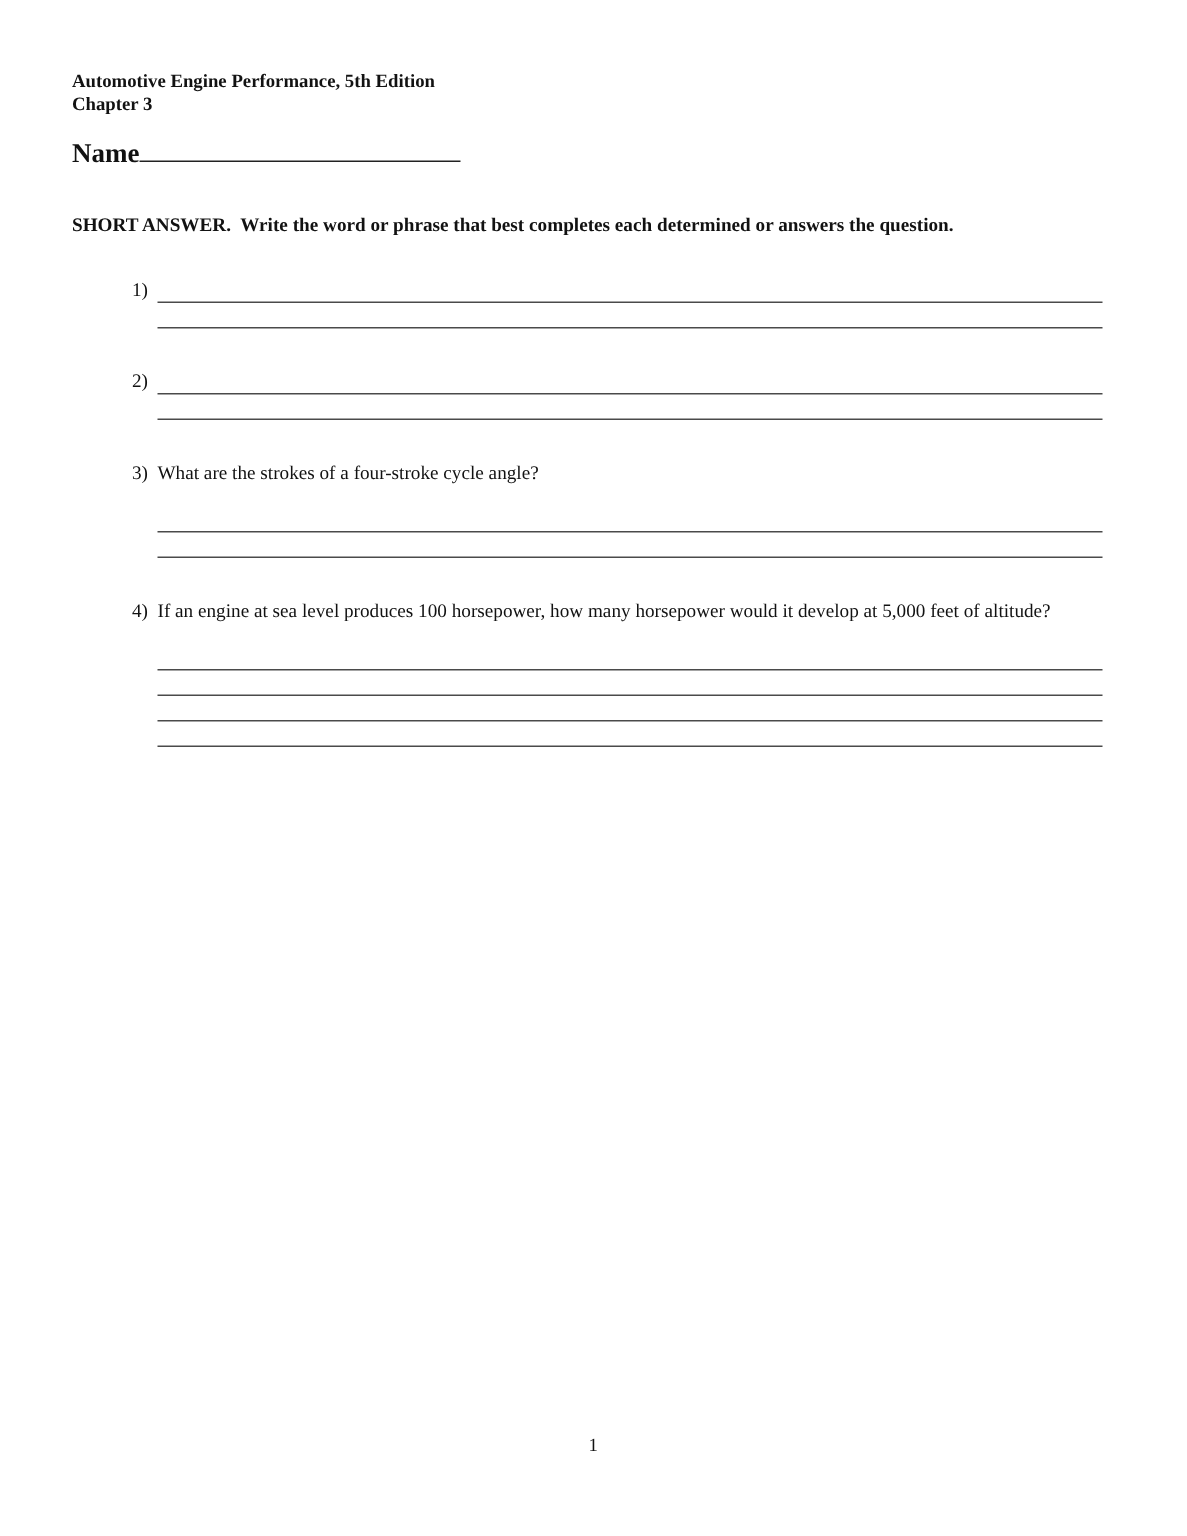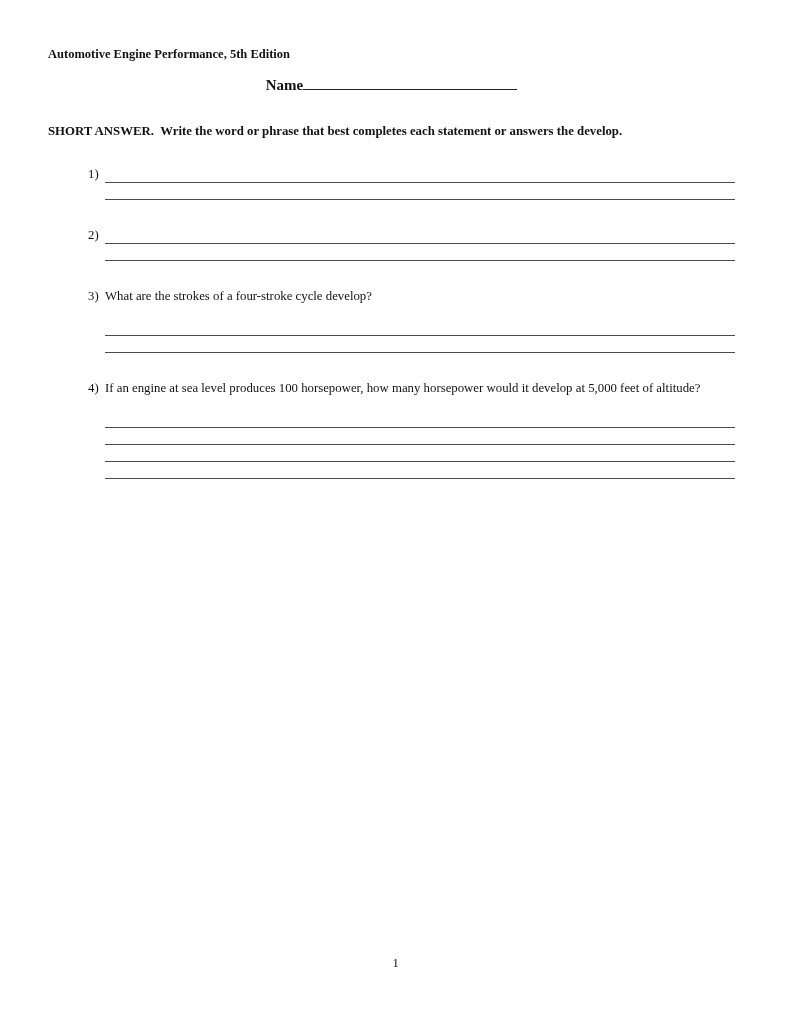--- a/index.html
+++ b/index.html
@@ -22,22 +22,21 @@
     box-sizing: border-box;
   }
   .doc-header {
     font-weight: bold;
     font-size: 12.5px;
     line-height: 1.2;
   }
   .name-row {
     margin-top: 15px;
     font-weight: bold;
-    font-size: 15px;
-    text-align: center;
+    font-size: 18px;
   }
   .name-underline {
     display: inline-block;
     width: 214px;
     height: 12px;
     border-bottom: 1px solid #222222;
   }
   .section-heading {
     margin-top: 30px;
     font-weight: bold;
@@ -75,48 +74,49 @@
     font-size: 12.5px;
   }
 </style>
 </head>
 <body>
 
 <div class="page">
 
   <div class="doc-header">
     <div>Automotive Engine Performance, 5th Edition</div>
+    <div>Chapter 3</div>
   </div>
 
   <div class="name-row">
     <span>Name</span><span class="name-underline"></span>
   </div>
 
-  <div class="section-heading">SHORT ANSWER.  Write the word or phrase that best completes each statement or answers the develop.</div>
+  <div class="section-heading">SHORT ANSWER.  Write the word or phrase that best completes each determined or answers the question.</div>
 
   <div>
   <div class="question">
     <span class="q-num">1)</span>
     <div class="answer-lines">
           <div class="answer-line"></div>
           <div class="answer-line"></div>
         </div>
   </div>
 
   <div class="question">
     <span class="q-num">2)</span>
     <div class="answer-lines">
           <div class="answer-line"></div>
           <div class="answer-line"></div>
         </div>
   </div>
 
   <div class="question">
     <span class="q-num">3)</span>
-    <div class="q-text">What are the strokes of a four-stroke cycle develop?</div>
+    <div class="q-text">What are the strokes of a four-stroke cycle angle?</div>
     <div class="answer-lines">
           <div class="answer-line"></div>
           <div class="answer-line"></div>
         </div>
   </div>
 
   <div class="question">
     <span class="q-num">4)</span>
     <div class="q-text">If an engine at sea level produces 100 horsepower, how many horsepower would it develop at 5,000 feet of altitude?</div>
     <div class="answer-lines">

